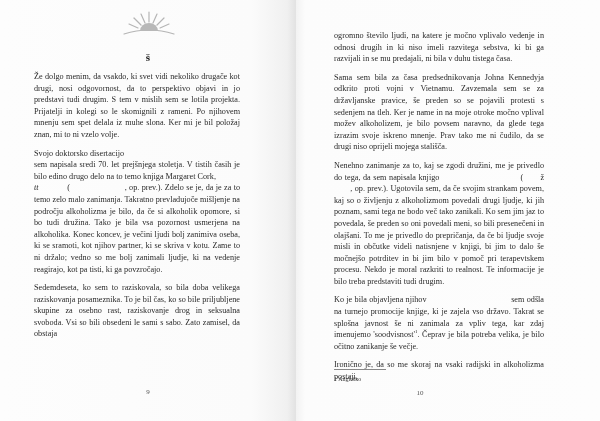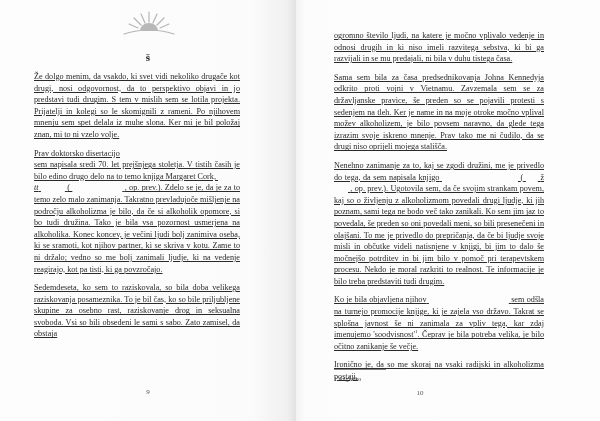--- a/index.html
+++ b/index.html
@@ -21,21 +21,21 @@
     .page.right {
       width: 304px;
       background: linear-gradient(to right, #f2f2f2 0%, #fcfcfc 3%, #fdfdfd 100%);
     }
     .text {
       position: absolute; font-size: 8.2px; line-height: 11.6px; text-align: justify;
       hyphens: none;
     }
     .left .text { left: 34px; width: 222px; }
     .right .text { left: 38px; width: 226px; }
-    p { margin: 0 16px 7px 0; text-decoration: underline; }
+    p { margin: 0 16px 7px 0; }
     .sun {
       position: absolute; left: 120px; top: 8px; width: 58px; height: 30px;
     }
     .chapter-glyph {
       position: absolute; left: 0; width: 296px; top: 51px; text-align: center;
       font-size: 11px; font-weight: bold; color: #222;
     }
     .gap { display: inline-block; }
     .pagenum {
       position: absolute; font-size: 7px; color: #555; text-align: center;
@@ -67,21 +67,21 @@
         <line x1="49" y1="16" x2="40" y2="20"></line>
         <path d="M4 26 Q29 18 54 26"></path>
       </g>
       <path d="M20 23 A9 8 0 0 1 38 23 Z" fill="#b8b8b8"></path>
     </svg>
     <div class="chapter-glyph">š</div>
 
     <div class="text" style="top:71px;">
       <p>Že dolgo menim, da vsakdo, ki svet vidi nekoliko drugače kot drugi, nosi odgovornost, da to perspektivo objavi in jo predstavi tudi drugim. S tem v mislih sem se lotila projekta. Prijatelji in kolegi so le skomignili z rameni. Po njihovem mnenju sem spet delala iz muhe slona. Ker mi je bil položaj znan, mi to ni vzelo volje.</p>
       <p style="text-align:justify;">
-        <span>Prav doktorsko disertacijo</span><br>
+        <span>Svojo doktorsko disertacijo</span><br>
         <span>sem napisala sredi 70. let prejšnjega stoletja. V tistih časih je bilo edino drugo delo na to temo knjiga Margaret Cork,</span>
         <span class="gap" style="width:22px;"></span>
         <span class="italic">tt</span>
         <span class="gap" style="width:24px;"></span>
         <span>(</span>
         <span class="gap" style="width:50px;"></span>
         <span>, op. prev.). Zdelo se je, da je za to temo zelo malo zanimanja. Takratno prevladujoče mišljenje na področju alkoholizma je bilo, da če si alkoholik opomore, si bo tudi družina. Tako je bila vsa pozornost usmerjena na alkoholika. Konec koncev, je večini ljudi bolj zanimiva oseba, ki se sramoti, kot njihov partner, ki se skriva v kotu. Zame to ni držalo; vedno so me bolj zanimali ljudje, ki na vedenje reagirajo, kot pa tisti, ki ga povzročajo.</span>
       </p>
       <p>Sedemdeseta, ko sem to raziskovala, so bila doba velikega raziskovanja posameznika. To je bil čas, ko so bile priljubljene skupine za osebno rast, raziskovanje drog in seksualna svoboda. Vsi so bili obsedeni le sami s sabo. Zato zamisel, da obstaja</p>
     </div>

